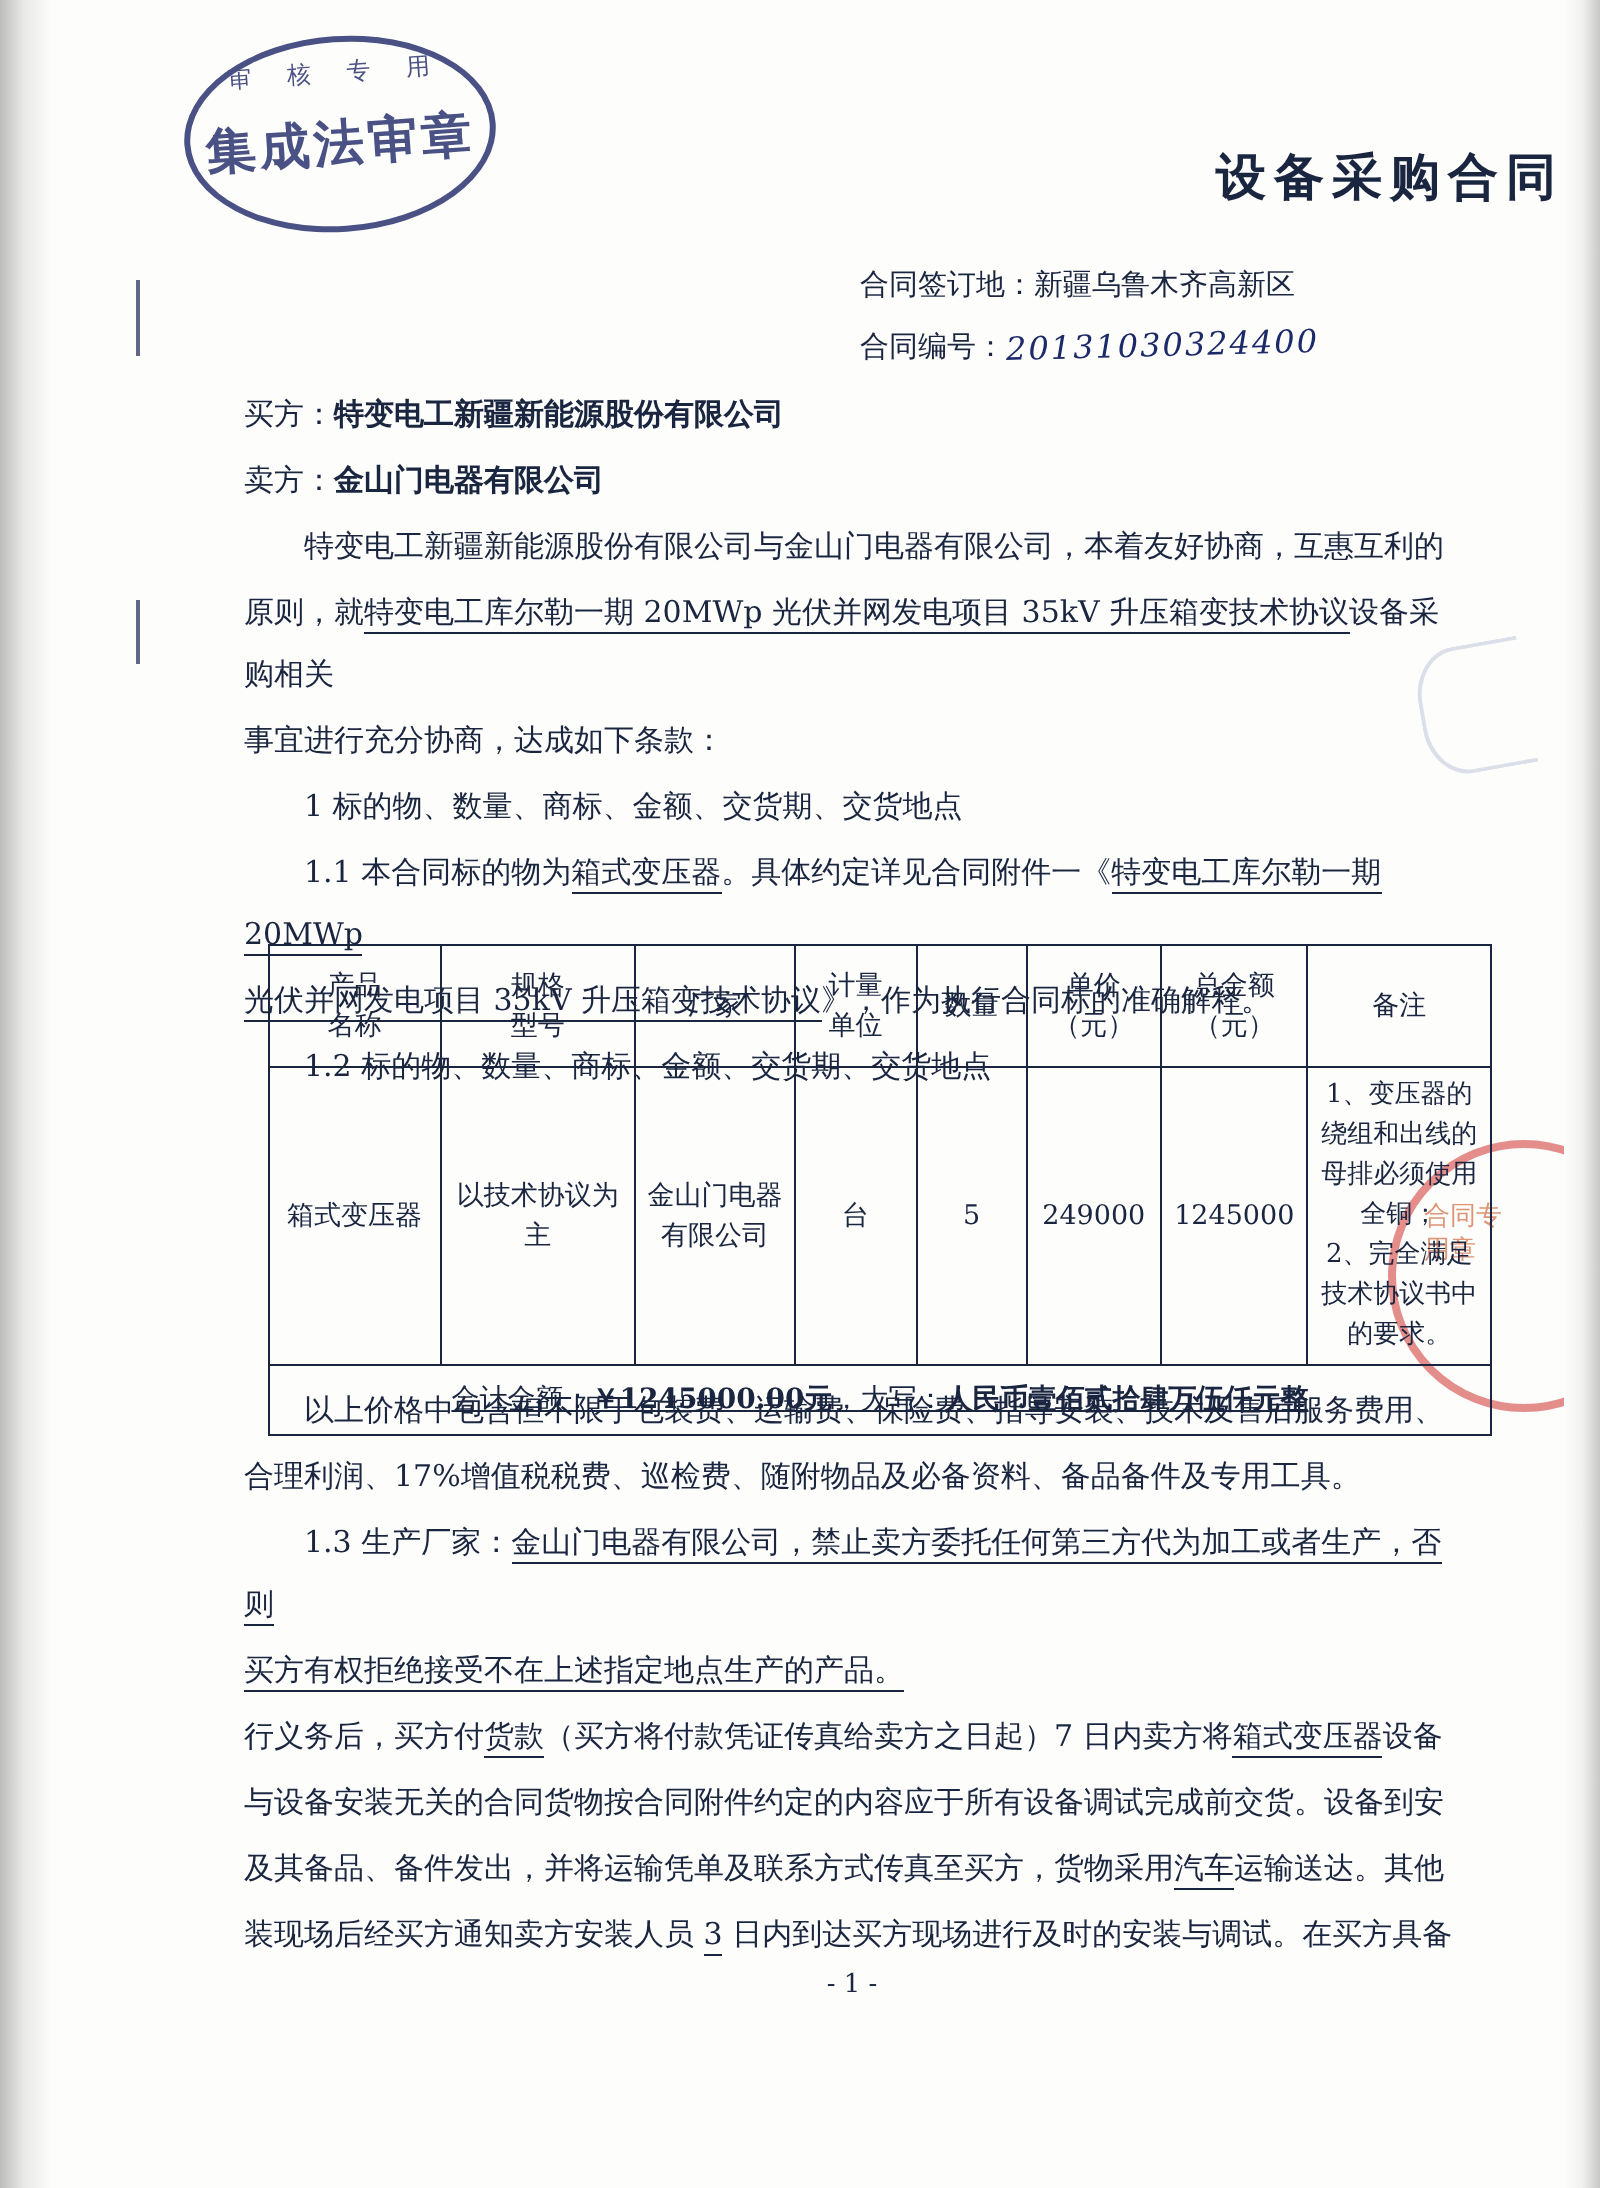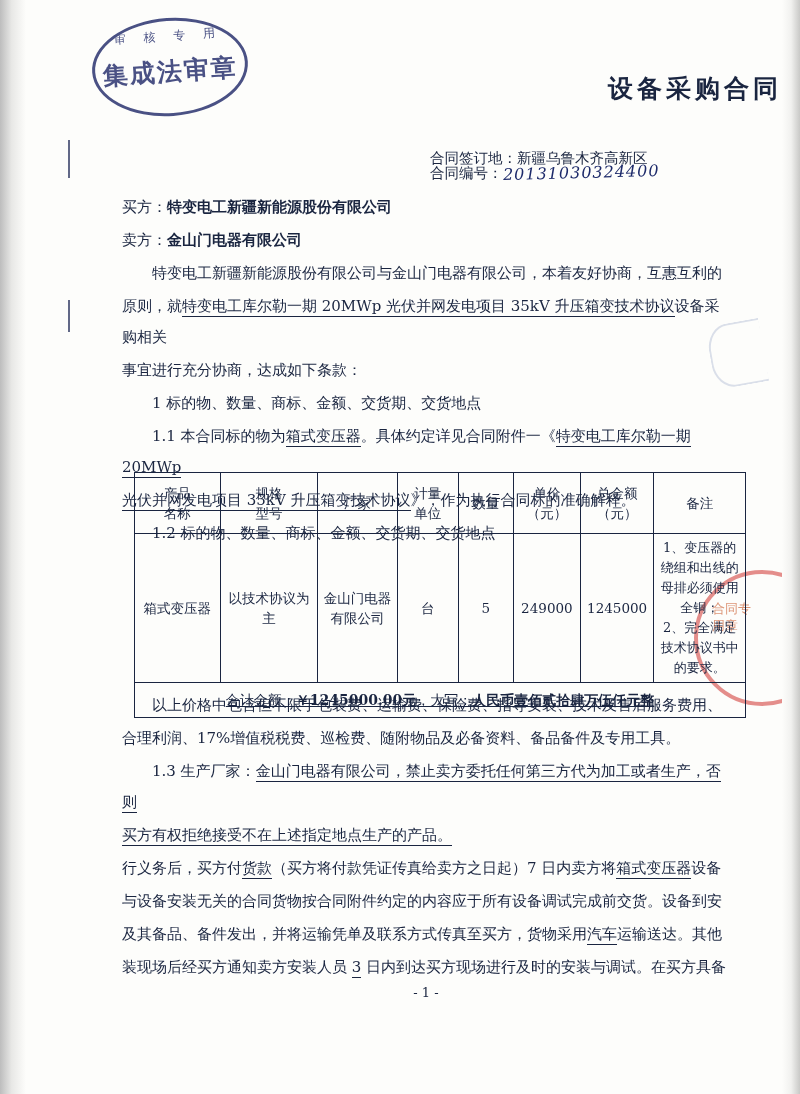--- a/index.html
+++ b/index.html
@@ -132,21 +132,21 @@
     letter-spacing: 4px;
     font-family: "DejaVu Serif", "Liberation Serif", serif;
     padding-left: 52px;
   }
   .meta {
     position: absolute;
     left: 400px;
     font-size: 14.5px;
     font-family: "DejaVu Serif", "Liberation Serif", serif;
   }
-  .meta-place { top: 133px; margin-top: 16px; }
+  .meta-place { top: 133px; }
   .meta-no { top: 163px; }
   .handwritten {
     font-family: "DejaVu Serif", "Liberation Serif", serif;
     font-size: 16px;
     letter-spacing: 1px;
     color: #1d2a6a;
     font-style: italic;
     display: inline-block;
     transform: rotate(-1.5deg);
   }

